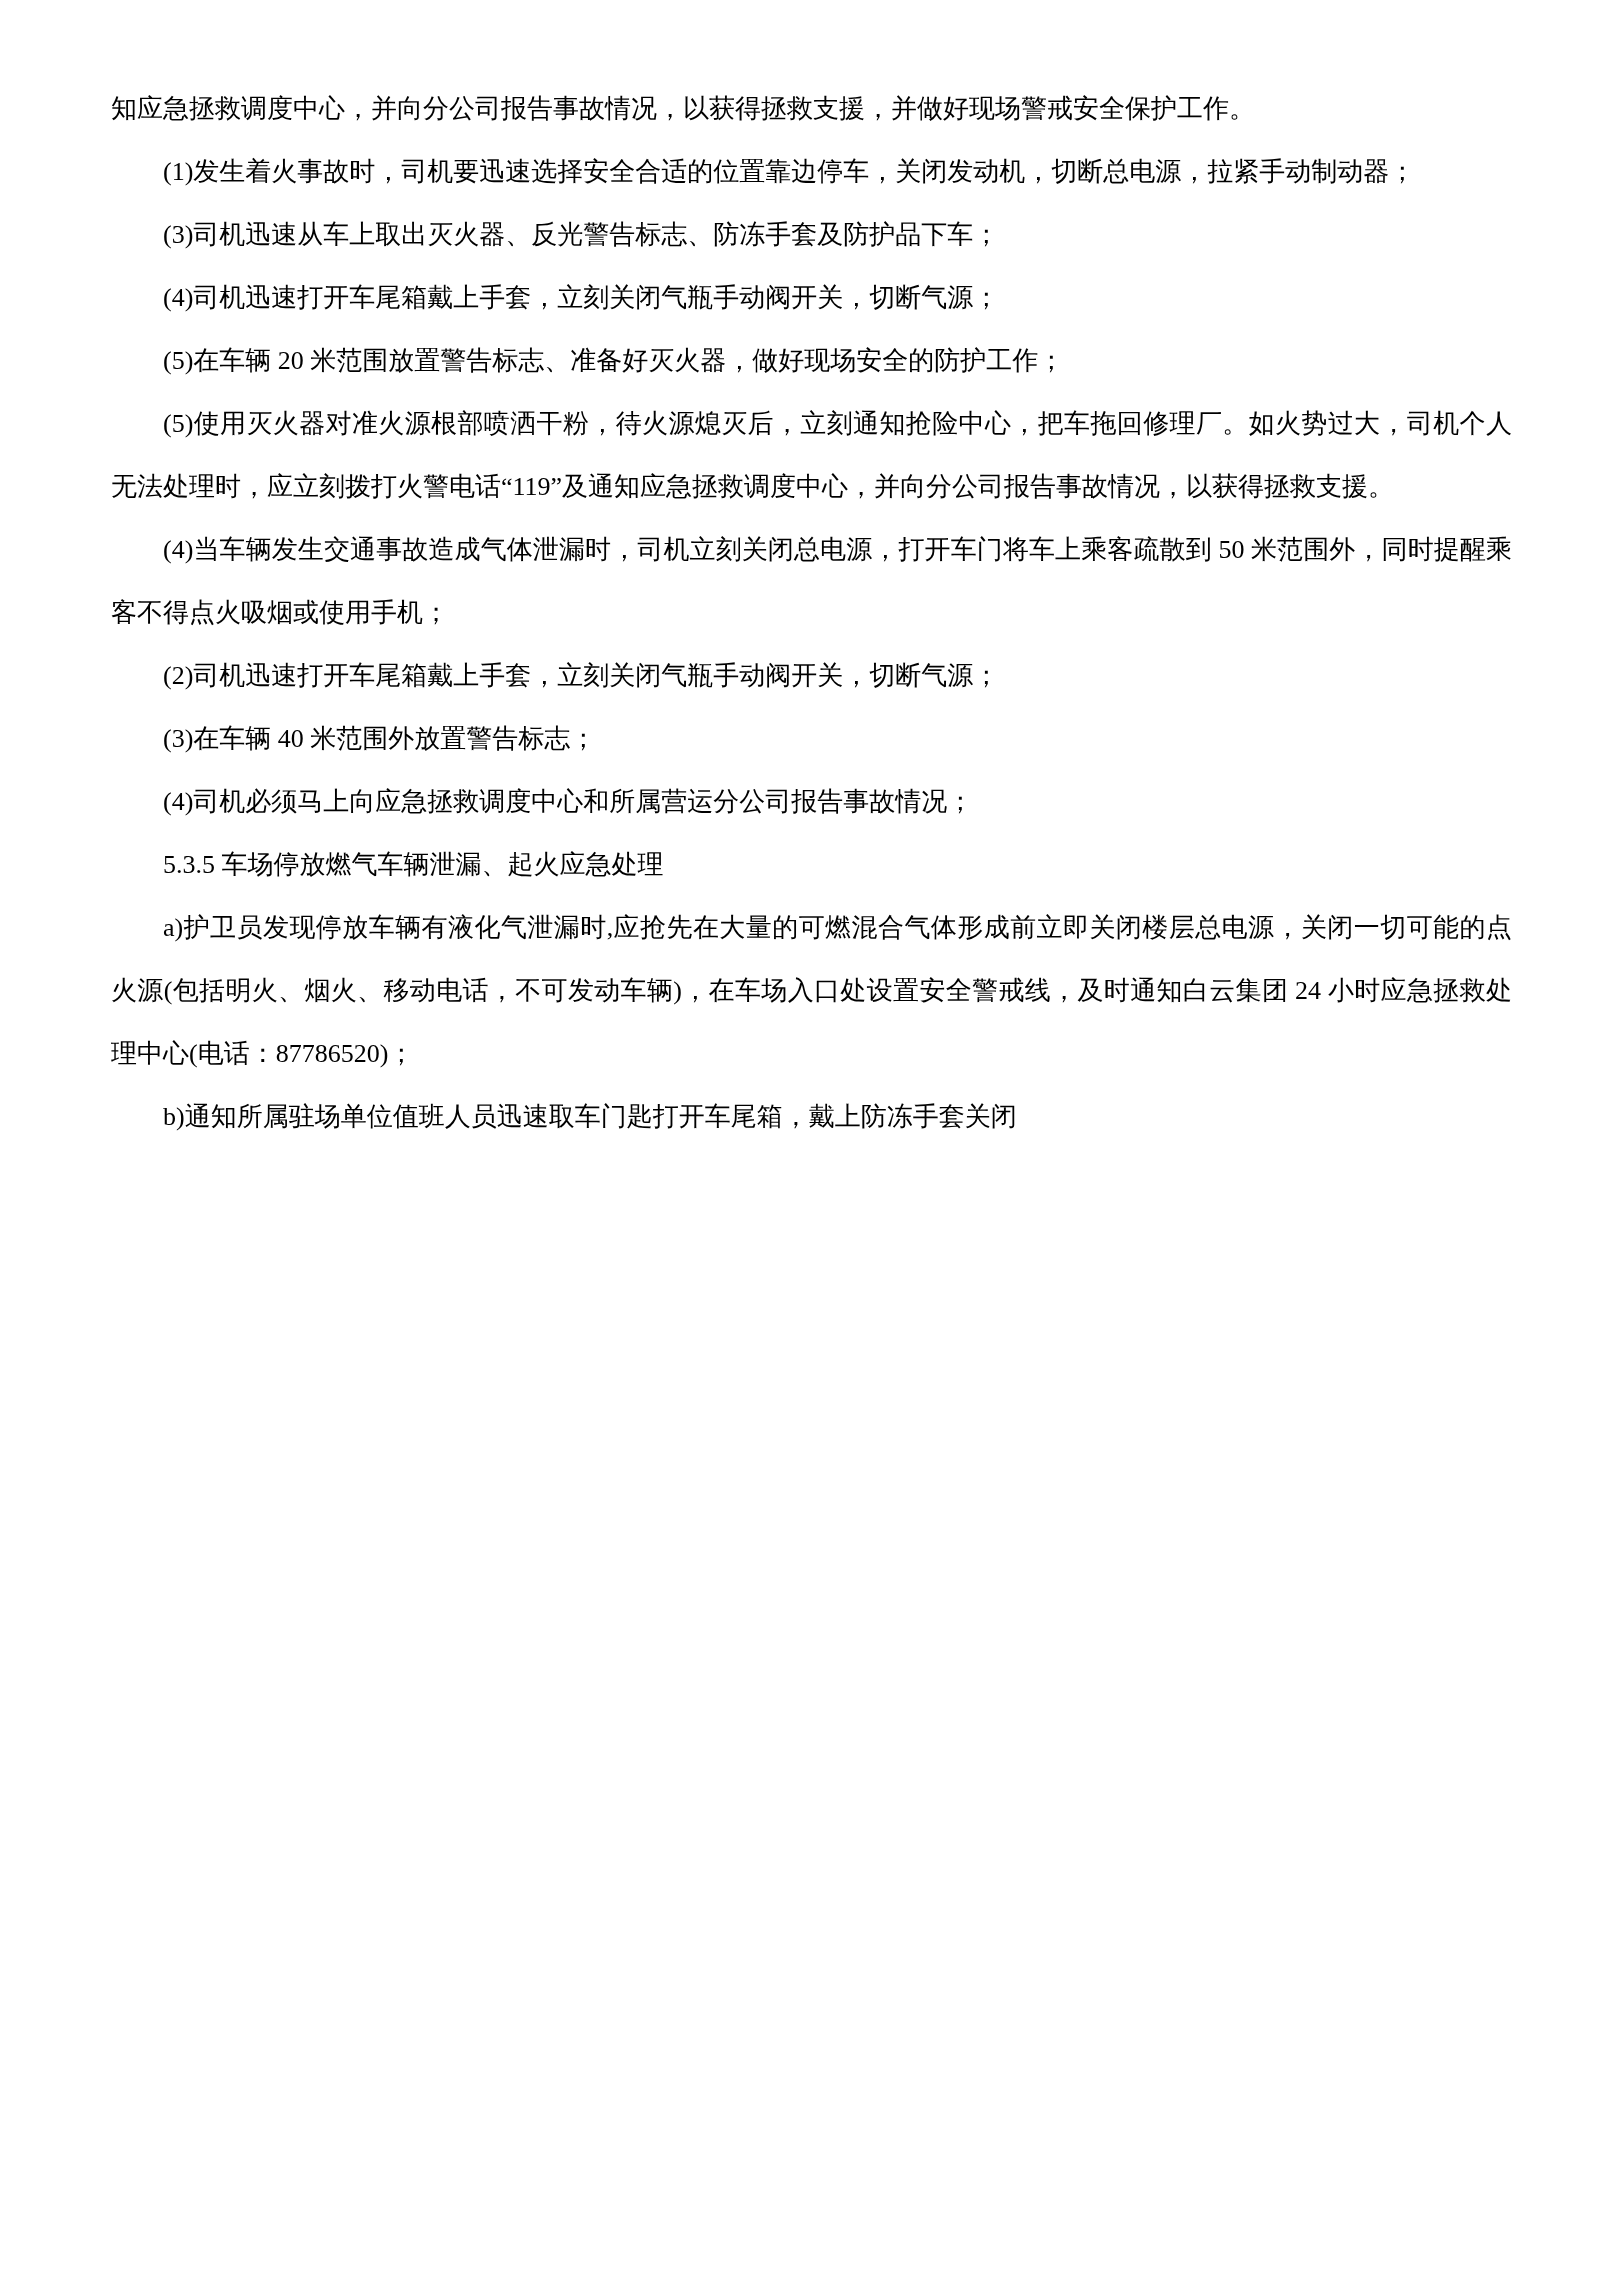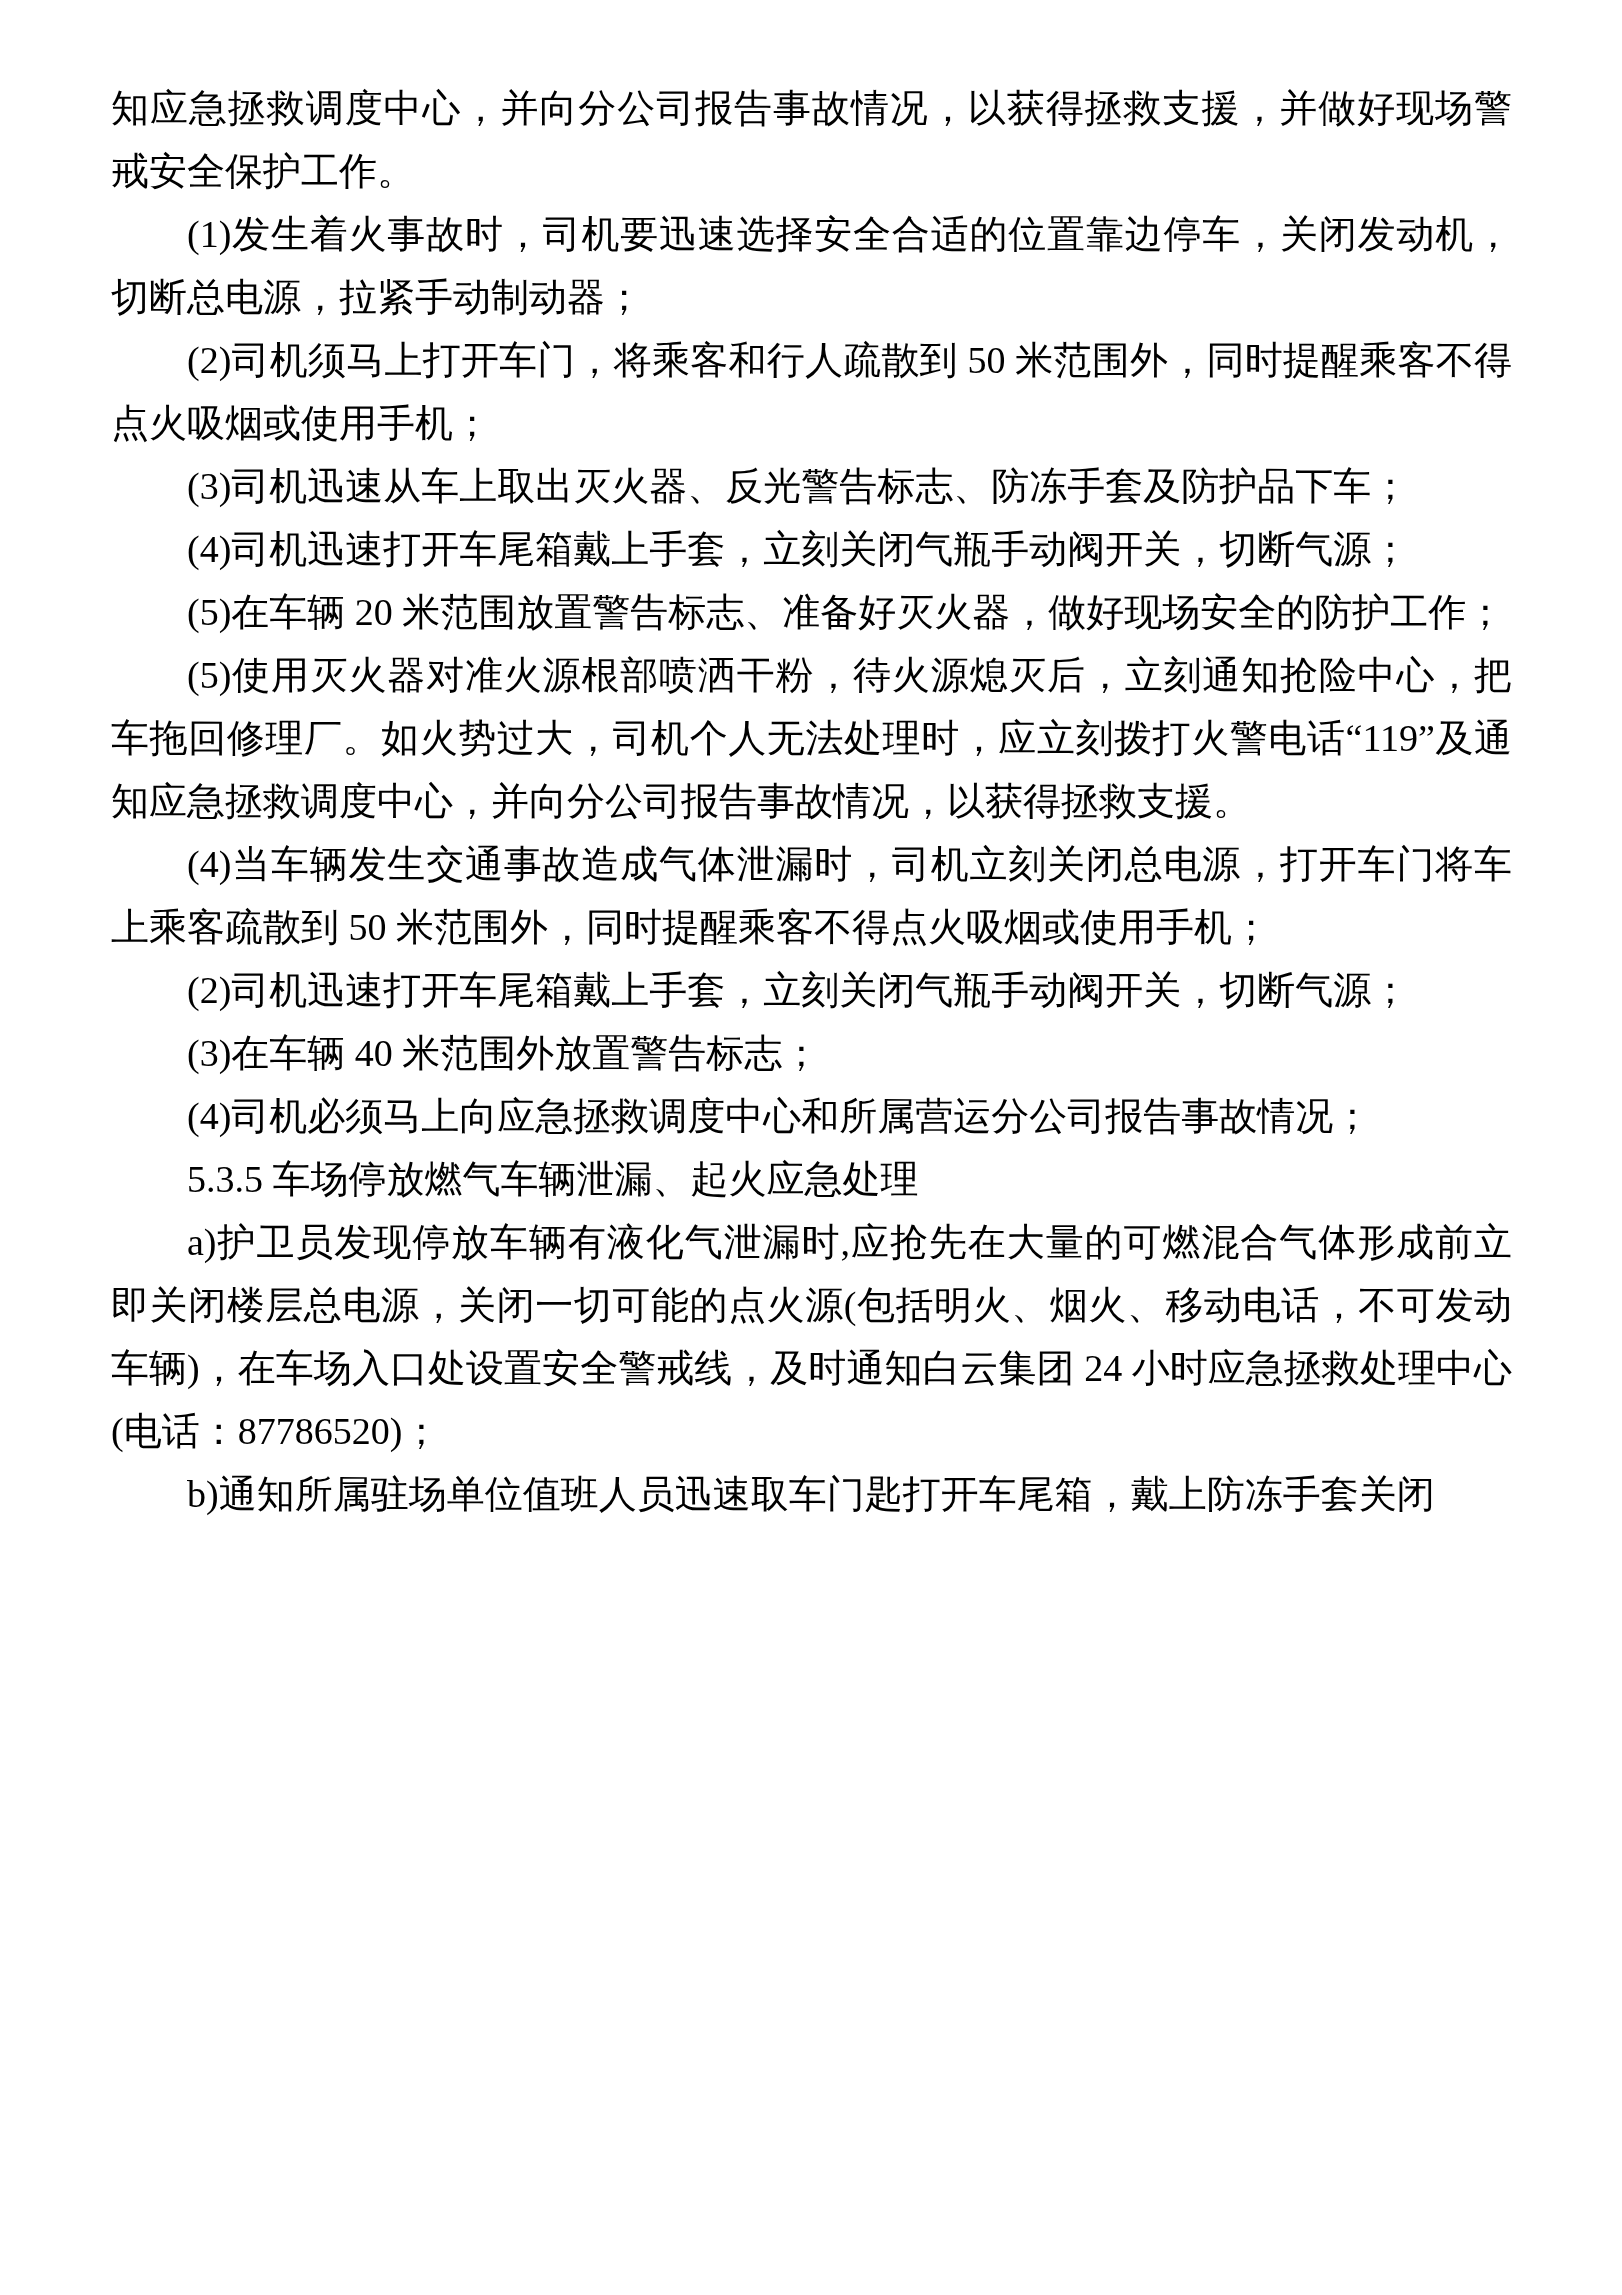--- a/index.html
+++ b/index.html
@@ -12,21 +12,21 @@
     background: #ffffff;
     overflow: hidden;
   }
   .page {
     box-sizing: border-box;
     width: 1623px;
     height: 2295px;
     padding: 77px 111px 0 111px;
     background: #ffffff;
     font-family: "Liberation Serif", "DejaVu Serif", serif;
-    font-size: 38px;
+    font-size: 26px;
     line-height: 63px;
     color: #000000;
   }
   .para {
     margin: 0;
     padding: 0;
     text-align: justify;
     text-justify: inter-ideograph;
     word-break: break-all;
   }
@@ -34,21 +34,20 @@
     text-indent: 2em;
   }
 </style>
 </head>
 <body style="background: rgb(255, 255, 255);">
 
 <div class="page" style="color: rgb(0, 0, 0);">
   <div>
       <p class="para">知应急拯救调度中心，并向分公司报告事故情况，以获得拯救支援，并做好现场警戒安全保护工作。</p>
       <p class="para indent">(1)发生着火事故时，司机要迅速选择安全合适的位置靠边停车，关闭发动机，切断总电源，拉紧手动制动器；</p>
-      <p class="para indent">(2)司机须马上打开车门，将乘客和行人疏散到 50 米范围外，同时提醒乘客不得点火吸烟或使用手机；</p>
       <p class="para indent">(3)司机迅速从车上取出灭火器、反光警告标志、防冻手套及防护品下车；</p>
       <p class="para indent">(4)司机迅速打开车尾箱戴上手套，立刻关闭气瓶手动阀开关，切断气源；</p>
       <p class="para indent">(5)在车辆 20 米范围放置警告标志、准备好灭火器，做好现场安全的防护工作；</p>
       <p class="para indent">(5)使用灭火器对准火源根部喷洒干粉，待火源熄灭后，立刻通知抢险中心，把车拖回修理厂。如火势过大，司机个人无法处理时，应立刻拨打火警电话“119”及通知应急拯救调度中心，并向分公司报告事故情况，以获得拯救支援。</p>
       <p class="para indent">(4)当车辆发生交通事故造成气体泄漏时，司机立刻关闭总电源，打开车门将车上乘客疏散到 50 米范围外，同时提醒乘客不得点火吸烟或使用手机；</p>
       <p class="para indent">(2)司机迅速打开车尾箱戴上手套，立刻关闭气瓶手动阀开关，切断气源；</p>
       <p class="para indent">(3)在车辆 40 米范围外放置警告标志；</p>
       <p class="para indent">(4)司机必须马上向应急拯救调度中心和所属营运分公司报告事故情况；</p>
       <p class="para indent">5.3.5 车场停放燃气车辆泄漏、起火应急处理</p>
       <p class="para indent">a)护卫员发现停放车辆有液化气泄漏时,应抢先在大量的可燃混合气体形成前立即关闭楼层总电源，关闭一切可能的点火源(包括明火、烟火、移动电话，不可发动车辆)，在车场入口处设置安全警戒线，及时通知白云集团 24 小时应急拯救处理中心(电话：87786520)；</p>

